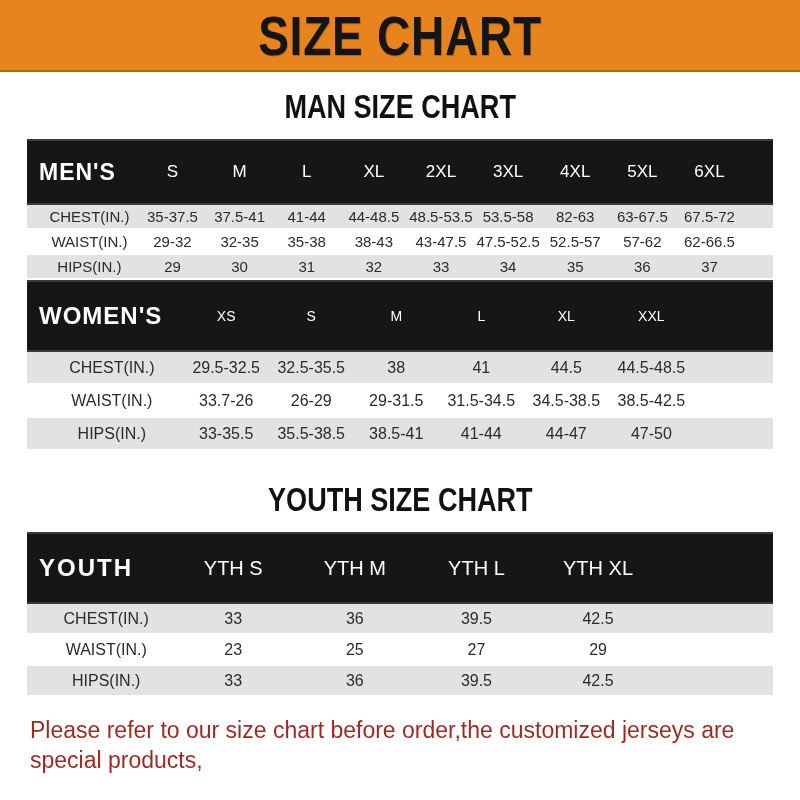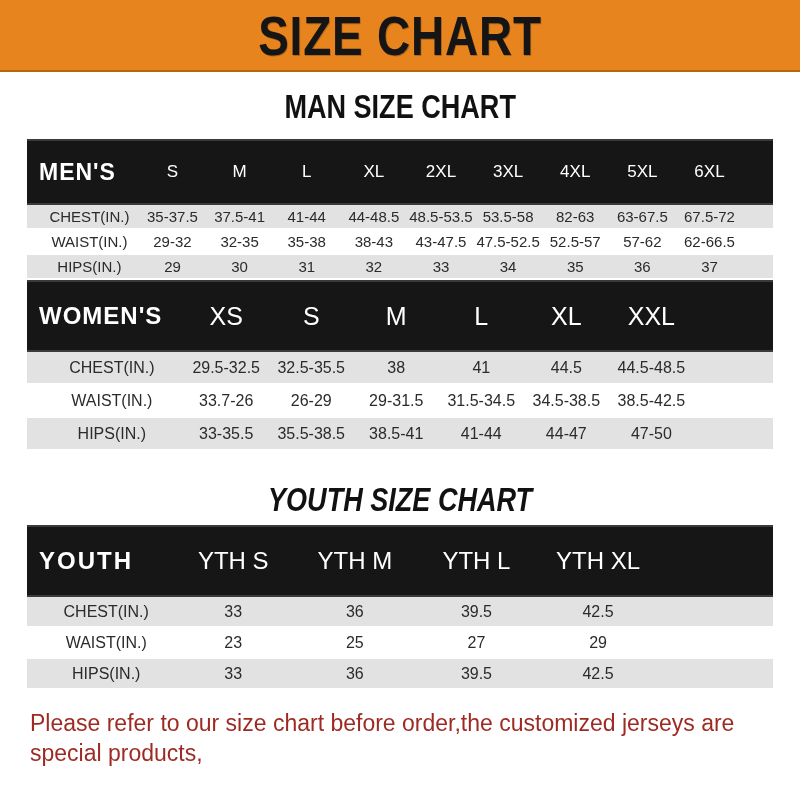--- a/index.html
+++ b/index.html
@@ -30,21 +30,21 @@
     margin:0;padding:0;
   }
   .section-heading span{
     display:inline-block;
     font-size:33px;font-weight:800;color:#111;
     transform:scaleX(0.82);transform-origin:center;
     white-space:nowrap;
   }
   .sec-men .section-heading{padding:16px 0 13px 0;}
   .sec-women .section-heading{padding:24px 0 13px 0;}
-  .sec-youth .section-heading{padding:30px 0 6px 0;font-style:italic;}
+  .sec-youth .section-heading{padding:30px 0 13px 0;}
   
   .size-table{
     width:746px;
     margin-left:27px;
     border-collapse:collapse;
     table-layout:fixed;
     border-bottom:2px solid #d8d8d8;
   }
   .size-table thead th{
     background:#161616;
@@ -71,28 +71,28 @@
   .size-table tbody tr:nth-child(odd) td{background:#E2E2E2;}
   .size-table tbody tr:nth-child(even) td{background:#ffffff;}
   
   .t-men thead th{height:38px;font-size:17px;}
   .t-men thead th.corner{font-size:23px;}
   .t-men tbody td{height:23px;font-size:15px;}
   .t-men col.col-label{width:15%;}
   .t-men col.col-size{width:9%;}
   .t-men col.col-spacer{width:4%;}
   
-  .t-women thead th{height:44px;font-size:25px;}
+  .t-women thead th{height:44px;font-size:14px;}
   .t-women thead th.corner{font-size:24px;margin-left:12px;}
   .t-women tbody td{height:31px;font-size:16px;}
   .t-women col.col-label{width:21%;}
   .t-women col.col-size{width:11.4%;}
   .t-women col.col-spacer{width:10.6%;}
   
-  .t-youth thead th{height:44px;font-size:24px;}
+  .t-youth thead th{height:44px;font-size:20px;}
   .t-youth thead th.corner{font-size:24px;letter-spacing:2px;}
   .t-youth tbody td{height:29px;font-size:16px;}
   .t-youth col.col-label{width:19.5%;}
   .t-youth col.col-size{width:16.3%;}
   .t-youth col.col-spacer{width:15.3%;}
   
   .footer-note{
     margin-top:18px;
     padding-left:30px;
     color:#9E2B23;

